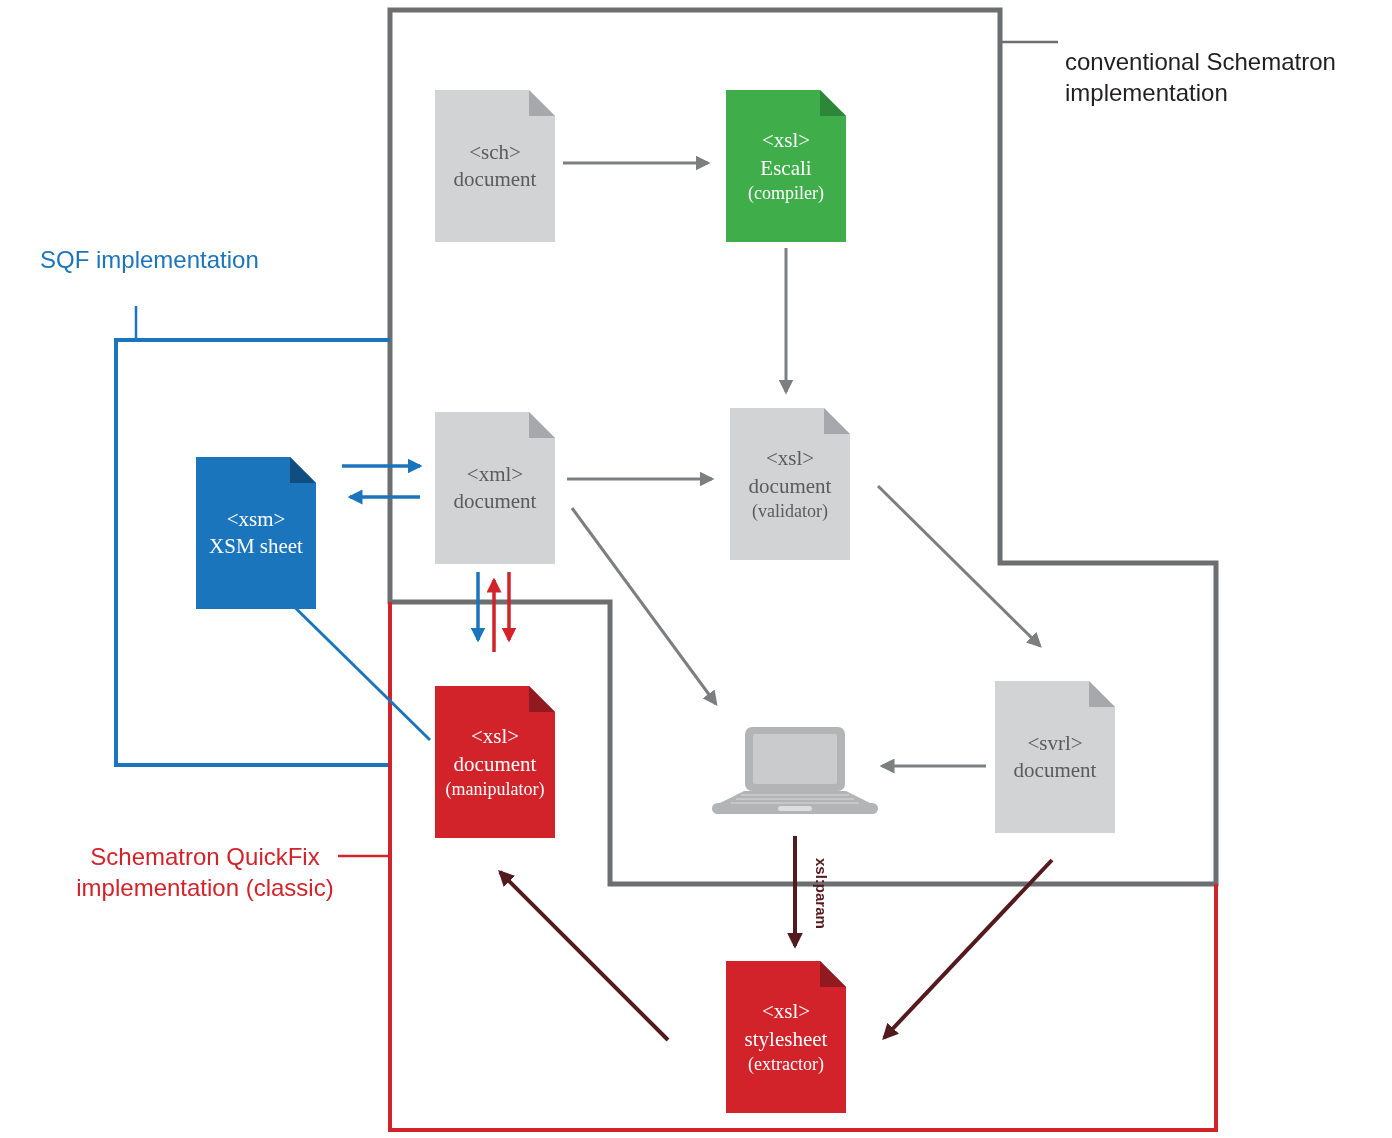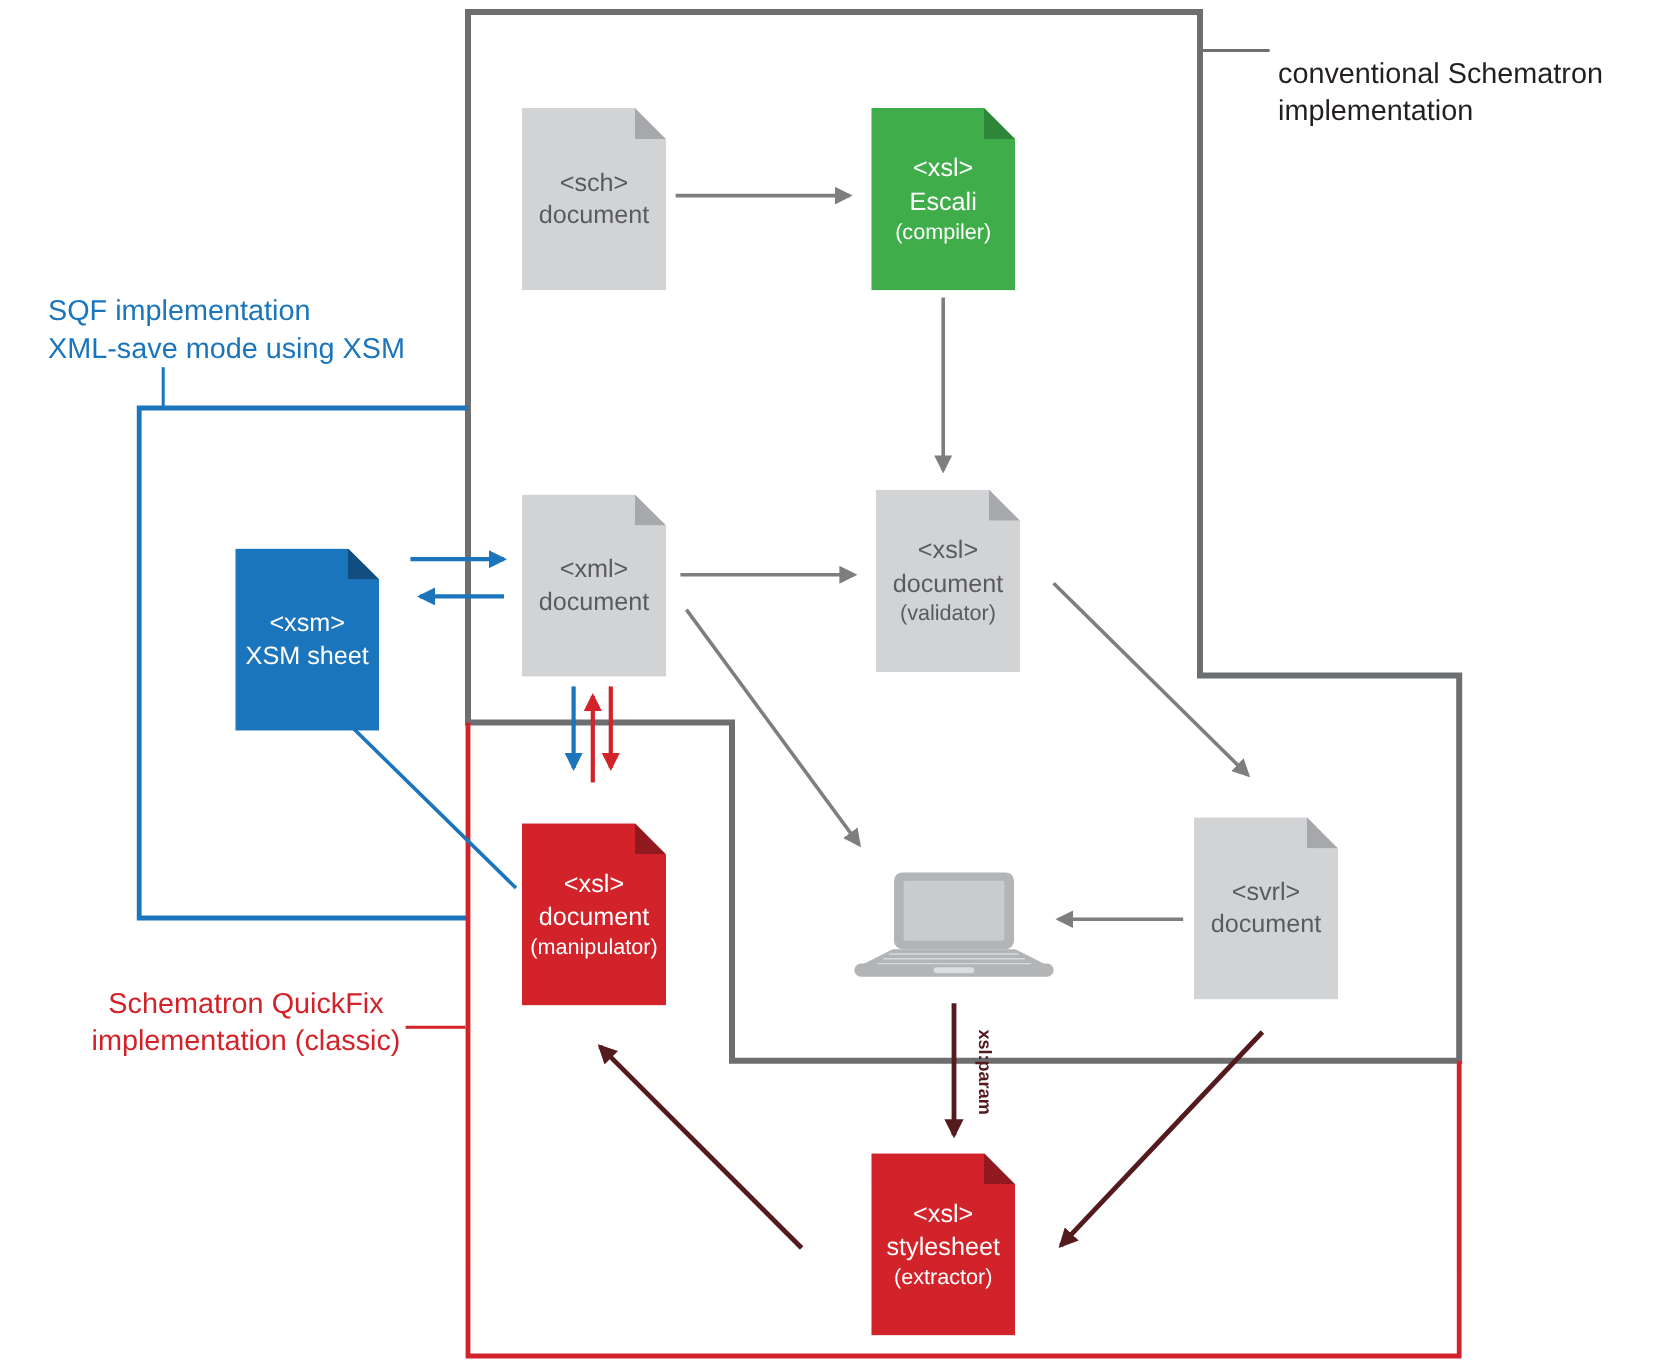--- a/index.html
+++ b/index.html
@@ -1,37 +1,37 @@
 <!DOCTYPE html>
 <html><head>
 <meta charset="utf-8">
 <style>
   html,body { margin:0; padding:0; background:#ffffff; font-family:"Liberation Sans", sans-serif; }
   .canvas { position:relative; width:1392px; height:1138px; background:#ffffff; overflow:hidden; }
   svg.layer { position:absolute; left:0; top:0; width:1392px; height:1138px; }
 
   
-  .doc { position:absolute; width:120px; height:152px; }
+  .doc { position:absolute; width:120px; height:152px;font-family:Liberation Serif, serif; }
   .doc-body { position:absolute; inset:0; background:var(--fill);
               clip-path: polygon(0 0, calc(100% - 26px) 0, 100% 26px, 100% 100%, 0 100%); }
   .doc-fold { position:absolute; top:0; right:0; width:26px; height:26px; background:var(--fold);
               clip-path: polygon(0 0, 0 100%, 100% 100%); }
   .doc-text { position:absolute; inset:0; display:flex; flex-direction:column; align-items:center;
               justify-content:center; text-align:center; color:var(--text); font-size:21px; line-height:1.3; }
   .doc-text .sub { font-size:18px; line-height:1.25;text-align:right; }
   .doc.gray  { --fill:#d2d3d5; --fold:#a6a8ab; --text:#5a5b5d; }
   .doc.green { --fill:#3fae4a; --fold:#2e8639; --text:#ffffff; }
   .doc.blue  { --fill:#1b75bc; --fold:#114e7f; --text:#ffffff; }
   .doc.red   { --fill:#d2232a; --fold:#901a1f; --text:#ffffff; }
 
   
   .region-label { position:absolute; font-size:24px; line-height:1.3; font-weight:400; }
   #label-conventional { left:1065px; top:22px; color:#231f20;margin-top:24px; }
   #label-sqf          { left:40px;  top:244px; color:#1b75bc; }
-  #label-quickfix     { left:55px;  top:821px; color:#d2232a; text-align:center; width:300px; }
+  #label-quickfix     { left:55px;  top:841px; color:#d2232a; text-align:center; width:300px; }
 </style>
 </head>
 <body>
 
 <div class="canvas">
 
   <svg class="layer" viewBox="0 0 1392 1138">
     <defs>
       <marker id="ah-gray" viewBox="0 0 12 12" refX="10" refY="6" markerWidth="15" markerHeight="15" orient="auto" markerUnits="userSpaceOnUse">
           <path d="M0,0 L12,6 L0,12 Z" fill="#7d7e80"></path>
@@ -85,21 +85,20 @@
       <rect x="778" y="806" width="34" height="5" rx="2.5" fill="#dcdddf"></rect>
     </g>
   </svg>
 
   <div class="region-label" id="label-conventional">
     <div>conventional Schematron</div>
     <div>implementation</div>
   </div>
   <div class="region-label" id="label-sqf">
     <div>SQF implementation</div>
-    <div>XML-save mode using XSM</div>
   </div>
   <div class="region-label" id="label-quickfix">
     <div>Schematron QuickFix</div>
     <div>implementation (classic)</div>
   </div>
 
   <div class="doc gray" style="left:435px; top:90px;">
     <div class="doc-body"></div>
     <div class="doc-fold"></div>
     <div class="doc-text">

